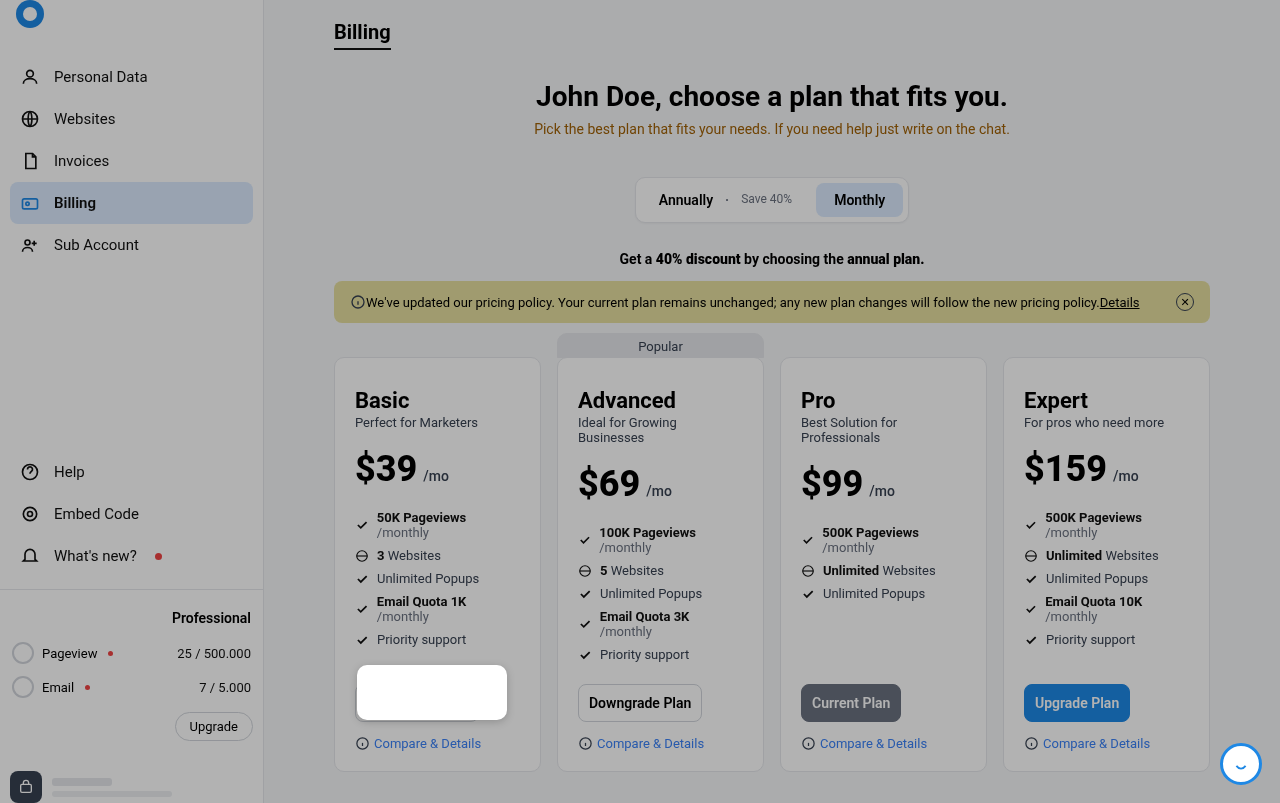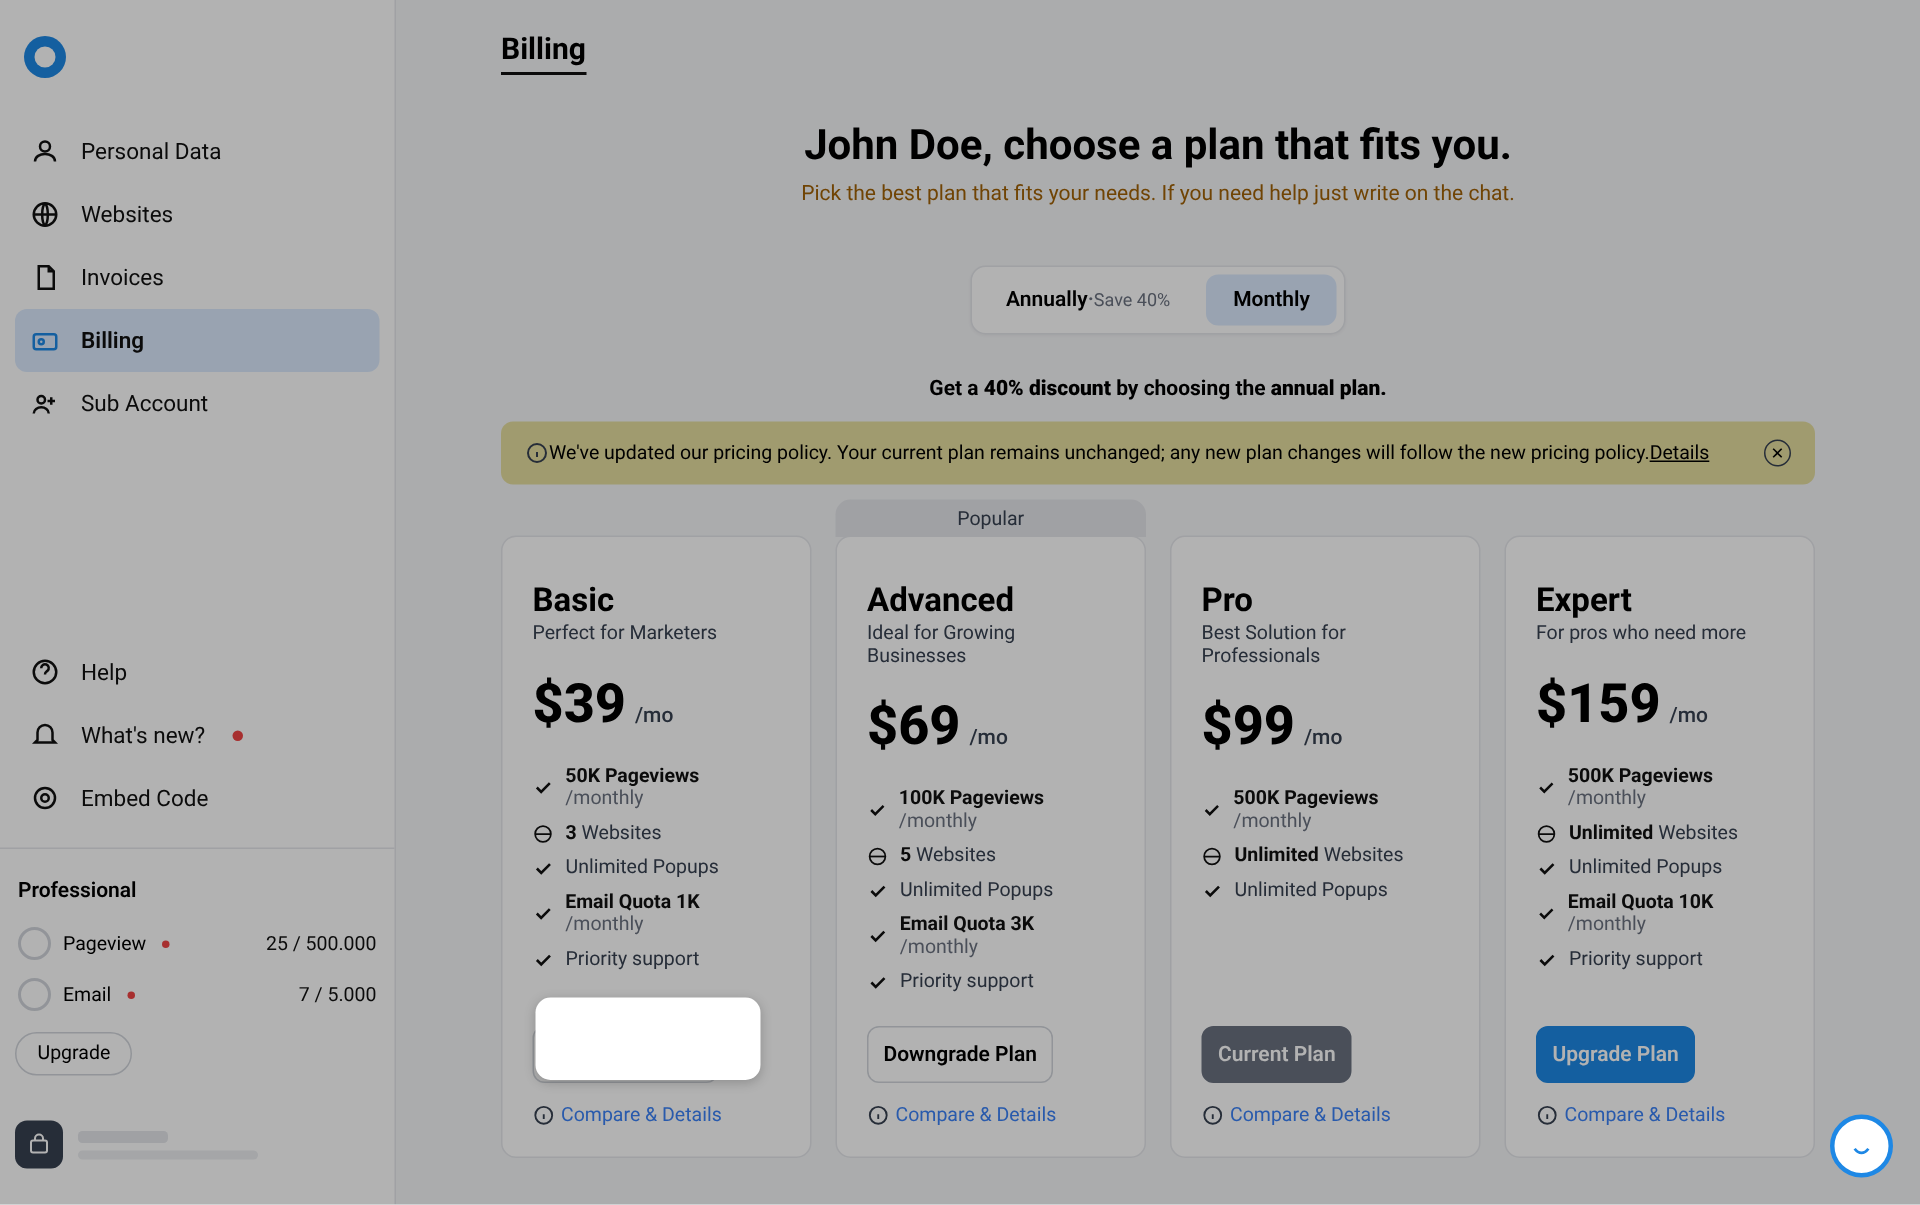--- a/index.html
+++ b/index.html
@@ -1,50 +1,50 @@
 <!DOCTYPE html>
 <html><head>
 <meta charset="utf-8">
 <style>
 * { margin: 0; padding: 0; box-sizing: border-box; font-family: -apple-system, BlinkMacSystemFont, 'Segoe UI', Roboto, sans-serif; }
 body { display: flex; height: 803px; width: 1280px; background: #f5f6f8; position: relative; }
 
 
 .spotlight { position: absolute; z-index: 51; background: white; border-radius: 10px; box-shadow: 0 0 0 9999px rgba(0,0,0,0.3), 0 2px 8px rgba(0,0,0,0.2); pointer-events: none; }
 
-.sidebar { width: 264px; background: #fff; border-right: 1px solid #e5e7eb; display: flex; flex-direction: column; padding: 24px 10px; }
+.sidebar { width: 264px; background: #fff; border-right: 1px solid #e5e7eb; display: flex; flex-direction: column; padding: 0 10px; }
 .logo { width: 28px; height: 28px; background: #1e88e5; border-radius: 50%; margin-left: 6px; margin-bottom: 28px; display: flex; align-items: center; justify-content: center; }
 .logo-inner { width: 14px; height: 14px; background: #fff; border-radius: 50%; }
 .nav-list { list-style: none; }
 .nav-item { display: flex; align-items: center; gap: 14px; padding: 11px 10px; border-radius: 8px; color: #111; font-size: 15px; }
 .nav-item.active { background: #dbeafe; font-weight: 600; }
 .nav-item svg { width: 20px; height: 20px; }
 .notif-dot { width: 7px; height: 7px; background: #ef4444; border-radius: 50%; display: inline-block; margin-left: 4px; }
 
 .sidebar-bottom { margin-top: auto; }
 .sidebar-sep { border-top: 1px solid #e5e7eb; margin: 12px -10px; }
-.usage-section { padding: 4px 0 10px; }
+.usage-section { padding: 4px 0 10px; text-align: right; }
 .usage-title { font-size: 14px; font-weight: 600; padding: 4px 2px 10px; }
 .usage-row { display: flex; align-items: center; gap: 8px; padding: 6px 2px; font-size: 13px; }
 .usage-circle { width: 22px; height: 22px; border: 2px solid #d1d5db; border-radius: 50%; }
 .usage-label { flex: 0 0 auto; }
 .usage-val { margin-left: auto; color: #111; }
 .small-dot { width: 5px; height: 5px; border-radius: 50%; background: #ef4444; display: inline-block; margin-left: 3px; }
 .upgrade-pill { display: inline-block; border: 1px solid #d1d5db; border-radius: 18px; padding: 6px 14px; font-size: 13px; margin-top: 8px; }
 .user-blob { display: flex; align-items: center; gap: 10px; margin-top: 20px; }
 .user-av { width: 32px; height: 32px; border-radius: 8px; background: #374151; display:flex; align-items:center; justify-content:center; color:#fff; }
 
 
 .main { flex: 1; padding: 20px 70px; overflow: hidden; }
 .page-title { font-size: 20px; font-weight: 700; margin-bottom: 30px; border-bottom: 2px solid #111; display: inline-block; padding-bottom: 4px; }
 .hero-title { text-align: center; font-size: 28px; font-weight: 700; margin-bottom: 8px; }
 .hero-sub { text-align: center; font-size: 14px; color: #a16207; margin-bottom: 40px; }
 .toggle-wrap { display: flex; justify-content: center; margin-bottom: 28px; }
 .toggle { display: flex; gap: 6px; background: #fff; border: 1px solid #e5e7eb; border-radius: 10px; padding: 5px; box-shadow: 0 1px 2px rgba(0,0,0,0.04); }
-.toggle-btn { border: none; background: transparent; padding: 9px 18px; border-radius: 8px; font-size: 14px; font-weight: 600; display: flex; align-items: center; gap: 0; }
+.toggle-btn { border: none; background: transparent; padding: 9px 18px; border-radius: 8px; font-size: 14px; font-weight: 600; display: flex; align-items: flex-start; gap: 12px; }
 .toggle-btn.active { background: #dbeafe; }
 .save-badge { font-size: 12px; font-weight: 400; color: #6b7280; }
 .discount-line { text-align: center; font-size: 14px; margin-bottom: 14px; font-weight: bold; }
 .banner { background: #e6dfa0; border-radius: 8px; padding: 12px 16px; display: flex; align-items: center; font-size: 13px; margin-bottom: 34px; }
 .banner .details-link { text-decoration: underline; }
 .banner-close { margin-left: auto; width: 18px; height: 18px; border: 1px solid #374151; border-radius: 50%; display: flex; align-items: center; justify-content: center; font-size: 11px; }
 
 .plans { display: flex; gap: 16px; justify-content: center; }
 .plan-card { width: 212px; border: 1px solid #e5e7eb; border-radius: 10px; background: #fff; padding: 30px 20px 20px; position: relative; display: flex; flex-direction: column; }
 .plan-card.popular-wrap { padding-top: 30px; margin-top: -25px; }
@@ -115,31 +115,31 @@
     <ul class="nav-list">
       <li class="nav-item">
         <svg viewBox="0 0 24 24" fill="none" stroke="#111" stroke-width="2">
             <circle cx="12" cy="12" r="9"></circle>
             <path d="M9 9a3 3 0 115 2c-1 1-2 1-2 3M12 17h0"></path>
           </svg>
         <span>Help</span>
       </li>
       <li class="nav-item">
         <svg viewBox="0 0 24 24" fill="none" stroke="#111" stroke-width="2">
-            <path d="M6 16V10a6 6 0 1112 0v6l2 2H4l2-2z"></path>
-          </svg>
-        <span>What's new?</span>
-        <span class="notif-dot"></span>
+            <circle cx="12" cy="12" r="8"></circle>
+            <circle cx="12" cy="12" r="3"></circle>
+          </svg>
+        <span>Embed Code</span>
       </li>
       <li class="nav-item">
         <svg viewBox="0 0 24 24" fill="none" stroke="#111" stroke-width="2">
-            <circle cx="12" cy="12" r="8"></circle>
-            <circle cx="12" cy="12" r="3"></circle>
-          </svg>
-        <span>Embed Code</span>
+            <path d="M6 16V10a6 6 0 1112 0v6l2 2H4l2-2z"></path>
+          </svg>
+        <span>What's new?</span>
+        <span class="notif-dot"></span>
       </li>
     </ul>
     <div class="sidebar-sep"></div>
     <div class="usage-section">
       <div class="usage-title">Professional</div>
       <div class="usage-row">
         <div class="usage-circle"></div>
         <span class="usage-label">Pageview</span>
         <span class="small-dot"></span>
         <span class="usage-val">25 / 500.000</span>

